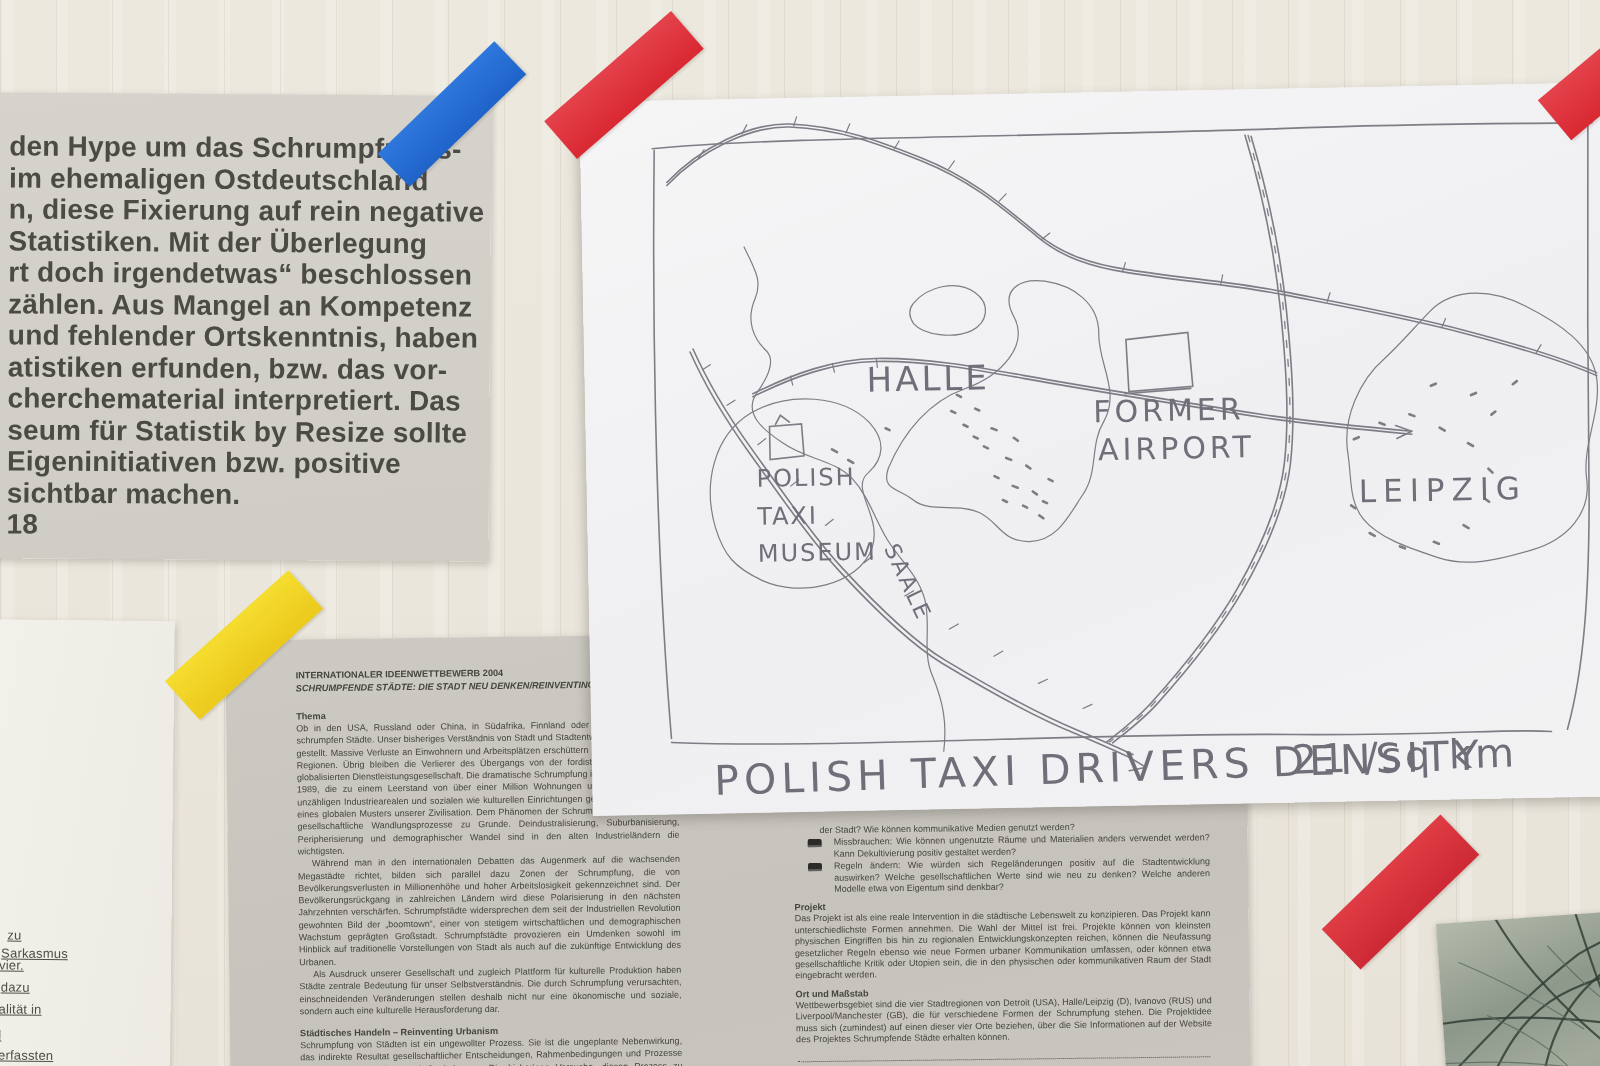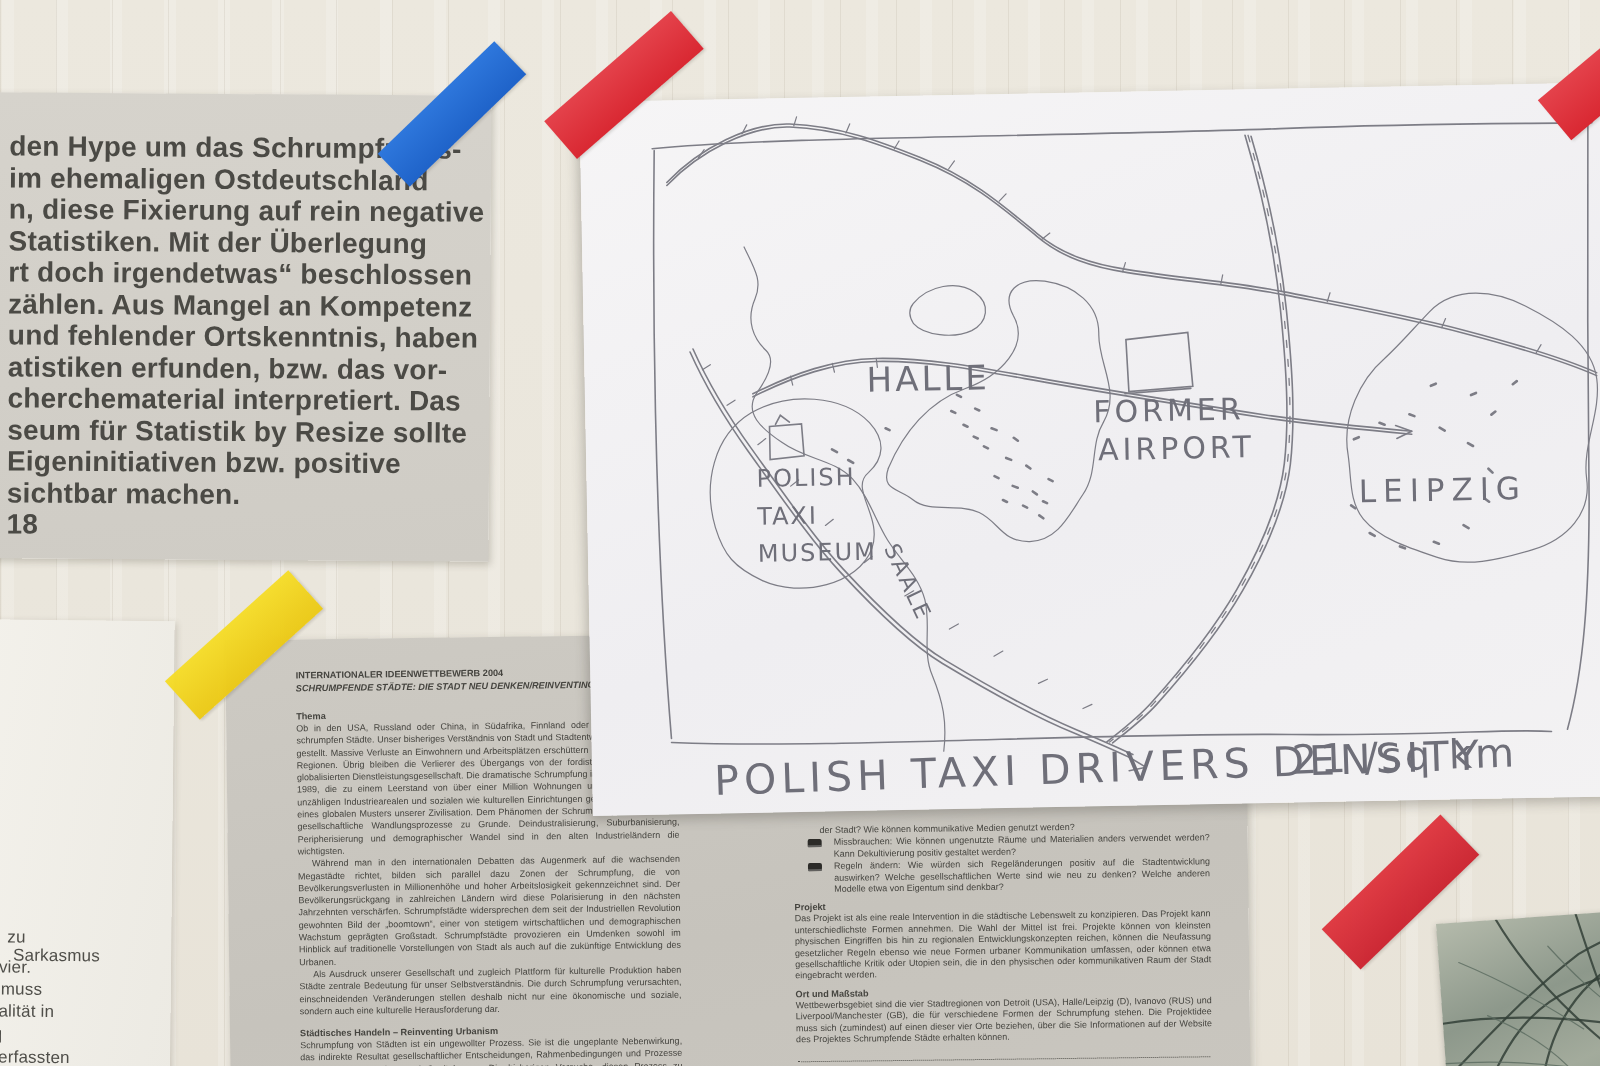--- a/index.html
+++ b/index.html
@@ -28,21 +28,21 @@
   .brief .ind{text-indent:14px;}
   .bullet-row{display:flex;margin-top:1px;}
   .bullet-ic{flex:0 0 14px;width:14px;height:8px;margin:2px 12px 0 14px;background:#2c2b28;border-radius:2px 2px 1px 1px;
     box-shadow:inset 0 -2px 0 rgba(255,255,255,0.25);}
   .bullet-tx{flex:1;}
   .dotted{border-bottom:1.6px dotted #504f49;height:9px;margin:0 2px;}
   .r-intro{padding-left:26px;}
   
   .sliver{left:-60px;top:620px;width:232px;height:500px;background:linear-gradient(100deg,#f4f2ec,#eceae3);
     transform:rotate(0.6deg);box-shadow:2px 2px 6px rgba(80,75,60,0.22);}
-  .frag{position:absolute;color:#4f4e49;font-size:17px;letter-spacing:0.2px;white-space:nowrap;}
+  .frag{position:absolute;color:#4f4e49;font-size:13px;letter-spacing:0.2px;white-space:nowrap;text-decoration:underline;}
   
   .map-paper{left:586px;top:92px;width:1045px;height:714px;background:linear-gradient(160deg,#f6f5f6 0%,#efeef1 55%,#f3f2f3 100%);
     transform:rotate(-1.1deg);box-shadow:-3px 5px 12px rgba(70,65,60,0.30);}
   .map-paper svg{position:absolute;left:0;top:0;}
   .sketch{stroke:#7d7d86;stroke-width:1.6;fill:none;stroke-linecap:round;}
   .sketch.thin{stroke-width:1.2;}
   .sketch.dots{stroke-width:2.6;}
   .sketch.dash{stroke-dasharray:7 12;stroke-width:1.3;}
   .hand{fill:#6f6f79;font-family:"DejaVu Sans",sans-serif;}
   
@@ -59,23 +59,23 @@
   .tape.red3{left:1318px;top:864px;width:165px;height:56px;background:linear-gradient(180deg,#df3740,#cc2430);transform:rotate(-44deg);opacity:0.97;}
   .tape.yellow{left:161px;top:619px;width:166px;height:52px;background:linear-gradient(180deg,#f6dd28,#ecc915);transform:rotate(-42deg);opacity:0.96;}
 </style>
 </head>
 <body>
 
 <div id="stage">
 
   <div class="paper sliver">
     <div class="frag" style="left:68px;top:308px">zu</div>
-    <div class="frag" style="left:74px;top:326px">Sarkasmus</div>
+    <div class="frag" style="left:62px;top:326px">Sarkasmus</div>
     <div class="frag" style="left:60px;top:338px">vier.</div>
-    <div class="frag" style="left:62px;top:360px">muss</div>
+    <div class="frag" style="left:62px;top:360px">dazu</div>
     <div class="frag" style="left:60px;top:382px">alität in</div>
     <div class="frag" style="left:60px;top:408px">l</div>
     <div class="frag" style="left:60px;top:428px">erfassten</div>
   </div>
 
   <div class="paper brief">
     <div class="col-left">
       <div class="hdr">INTERNATIONALER IDEENWETTBEWERB 2004</div>
       <div class="hdr it">SCHRUMPFENDE STÄDTE: DIE STADT NEU DENKEN/REINVENTING URBANISM</div>
       <div class="sp17"></div>

